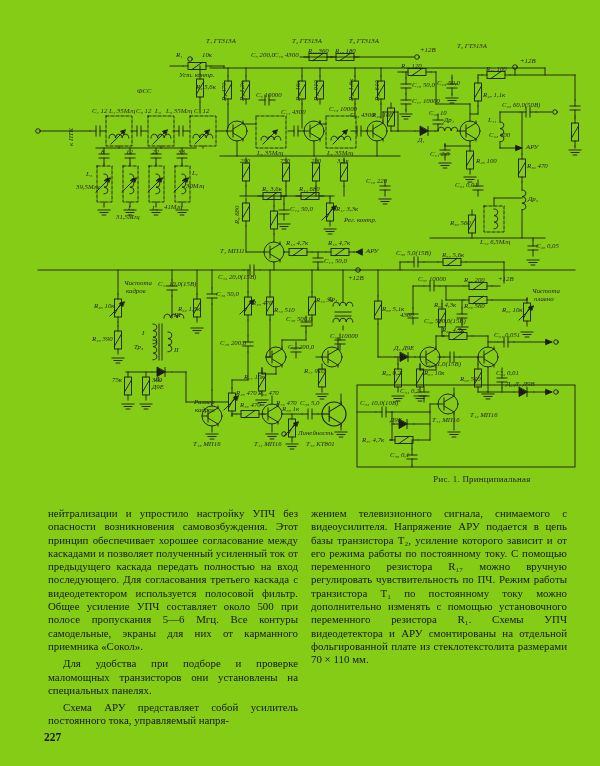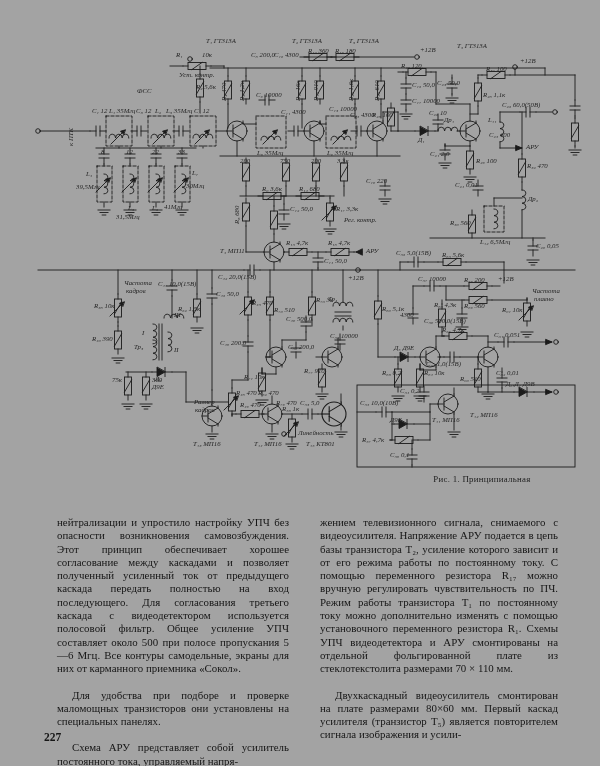--- a/index.html
+++ b/index.html
@@ -1,28 +1,28 @@
 <!DOCTYPE html>
 <html><head>
 <meta charset="utf-8">
 <style>
   html,body{margin:0;padding:0;background:#d8d5cf;}
-  .page{position:relative;width:600px;height:766px;background:#a3a3a3;overflow:hidden;
+  .page{position:relative;width:600px;height:766px;background:#84cc16;overflow:hidden;
         font-family:"Liberation Serif",serif;color:#1a1a1a;box-shadow:0 0 6px rgba(0,0,0,.35);}
   .schematic{position:absolute;left:0;top:0;width:600px;height:470px;}
   .schematic svg{position:absolute;left:0;top:0;}
   .labels{position:absolute;left:0;top:0;width:600px;height:470px;pointer-events:none;}
   .sl{position:absolute;font:italic 6.8px "Liberation Serif",serif;color:#242424;white-space:nowrap;line-height:1;}
   .sl.rot{transform-origin:0 0;transform:rotate(-90deg);}
   .caption{position:absolute;left:388px;top:474px;width:188px;text-align:center;
            font-size:8.8px;letter-spacing:.3px;color:#1d1d1d;}
   .col{position:absolute;top:503px;}
   .col-left{left:44px;width:258px;}
   .col-right{left:307px;width:264px;}
-  .col p{margin:13px;font-size:10.9px;line-height:13.3px;text-align:justify;color:#161616;}
+  .col p{margin:4px;font-size:10.9px;line-height:13.3px;text-align:justify;color:#161616;}
   .col p.ind{text-indent:15px;}
   .pageno{position:absolute;left:44px;top:731px;font-size:11.5px;font-weight:bold;color:#161616;}
   svg *{vector-effect:none;}
 </style>
 </head>
 <body>
 
 <div class="page">
 
   <div class="schematic">
@@ -505,17 +505,16 @@
 
   <div class="caption">Рис. 1. Принципиальная</div>
 
   <div class="col col-left">
       <p>нейтрализации и упростило настройку УПЧ без опасности возникновения самовозбуждения. Этот принцип обеспечивает хорошее согласование между каскадами и позволяет полученный усиленный ток от предыдущего каскада передать полностью на вход последующего. Для согласования третьего каскада с видеодетектором используется полосовой фильтр. Общее усиление УПЧ составляет около 500 при полосе пропускания 5—6 Мгц. Все контуры самодельные, экраны для них от карманного приемника «Сокол».</p>
       <p class="ind">Для удобства при подборе и проверке маломощных транзисторов они установлены на специальных панелях.</p>
       <p class="ind">Схема АРУ представляет собой усилитель постоянного тока, управляемый напря-</p>
     </div>
   <div class="col col-right">
       <p>жением телевизионного сигнала, снимаемого с видеоусилителя. Напряжение АРУ подается в цепь базы транзистора Т₂, усиление которого зависит и от его режима работы по постоянному току. С помощью переменного резистора R₁₇ можно вручную регулировать чувствительность по ПЧ. Режим работы транзистора Т₁ по постоянному току можно дополнительно изменять с помощью установочного переменного резистора R₁. Схемы УПЧ видеодетектора и АРУ смонтированы на отдельной фольгированной плате из стеклотекстолита размерами 70 × 110 мм.</p>
-      <p class="ind">Двухкаскадный видеоусилитель смонтирован на плате размерами 80×60 мм. Первый каскад усилителя (транзистор Т₅) является повторителем сигнала изображения и усили-</p>
     </div>
 
   <div class="pageno">227</div>
 </div>
 
 </body></html>

